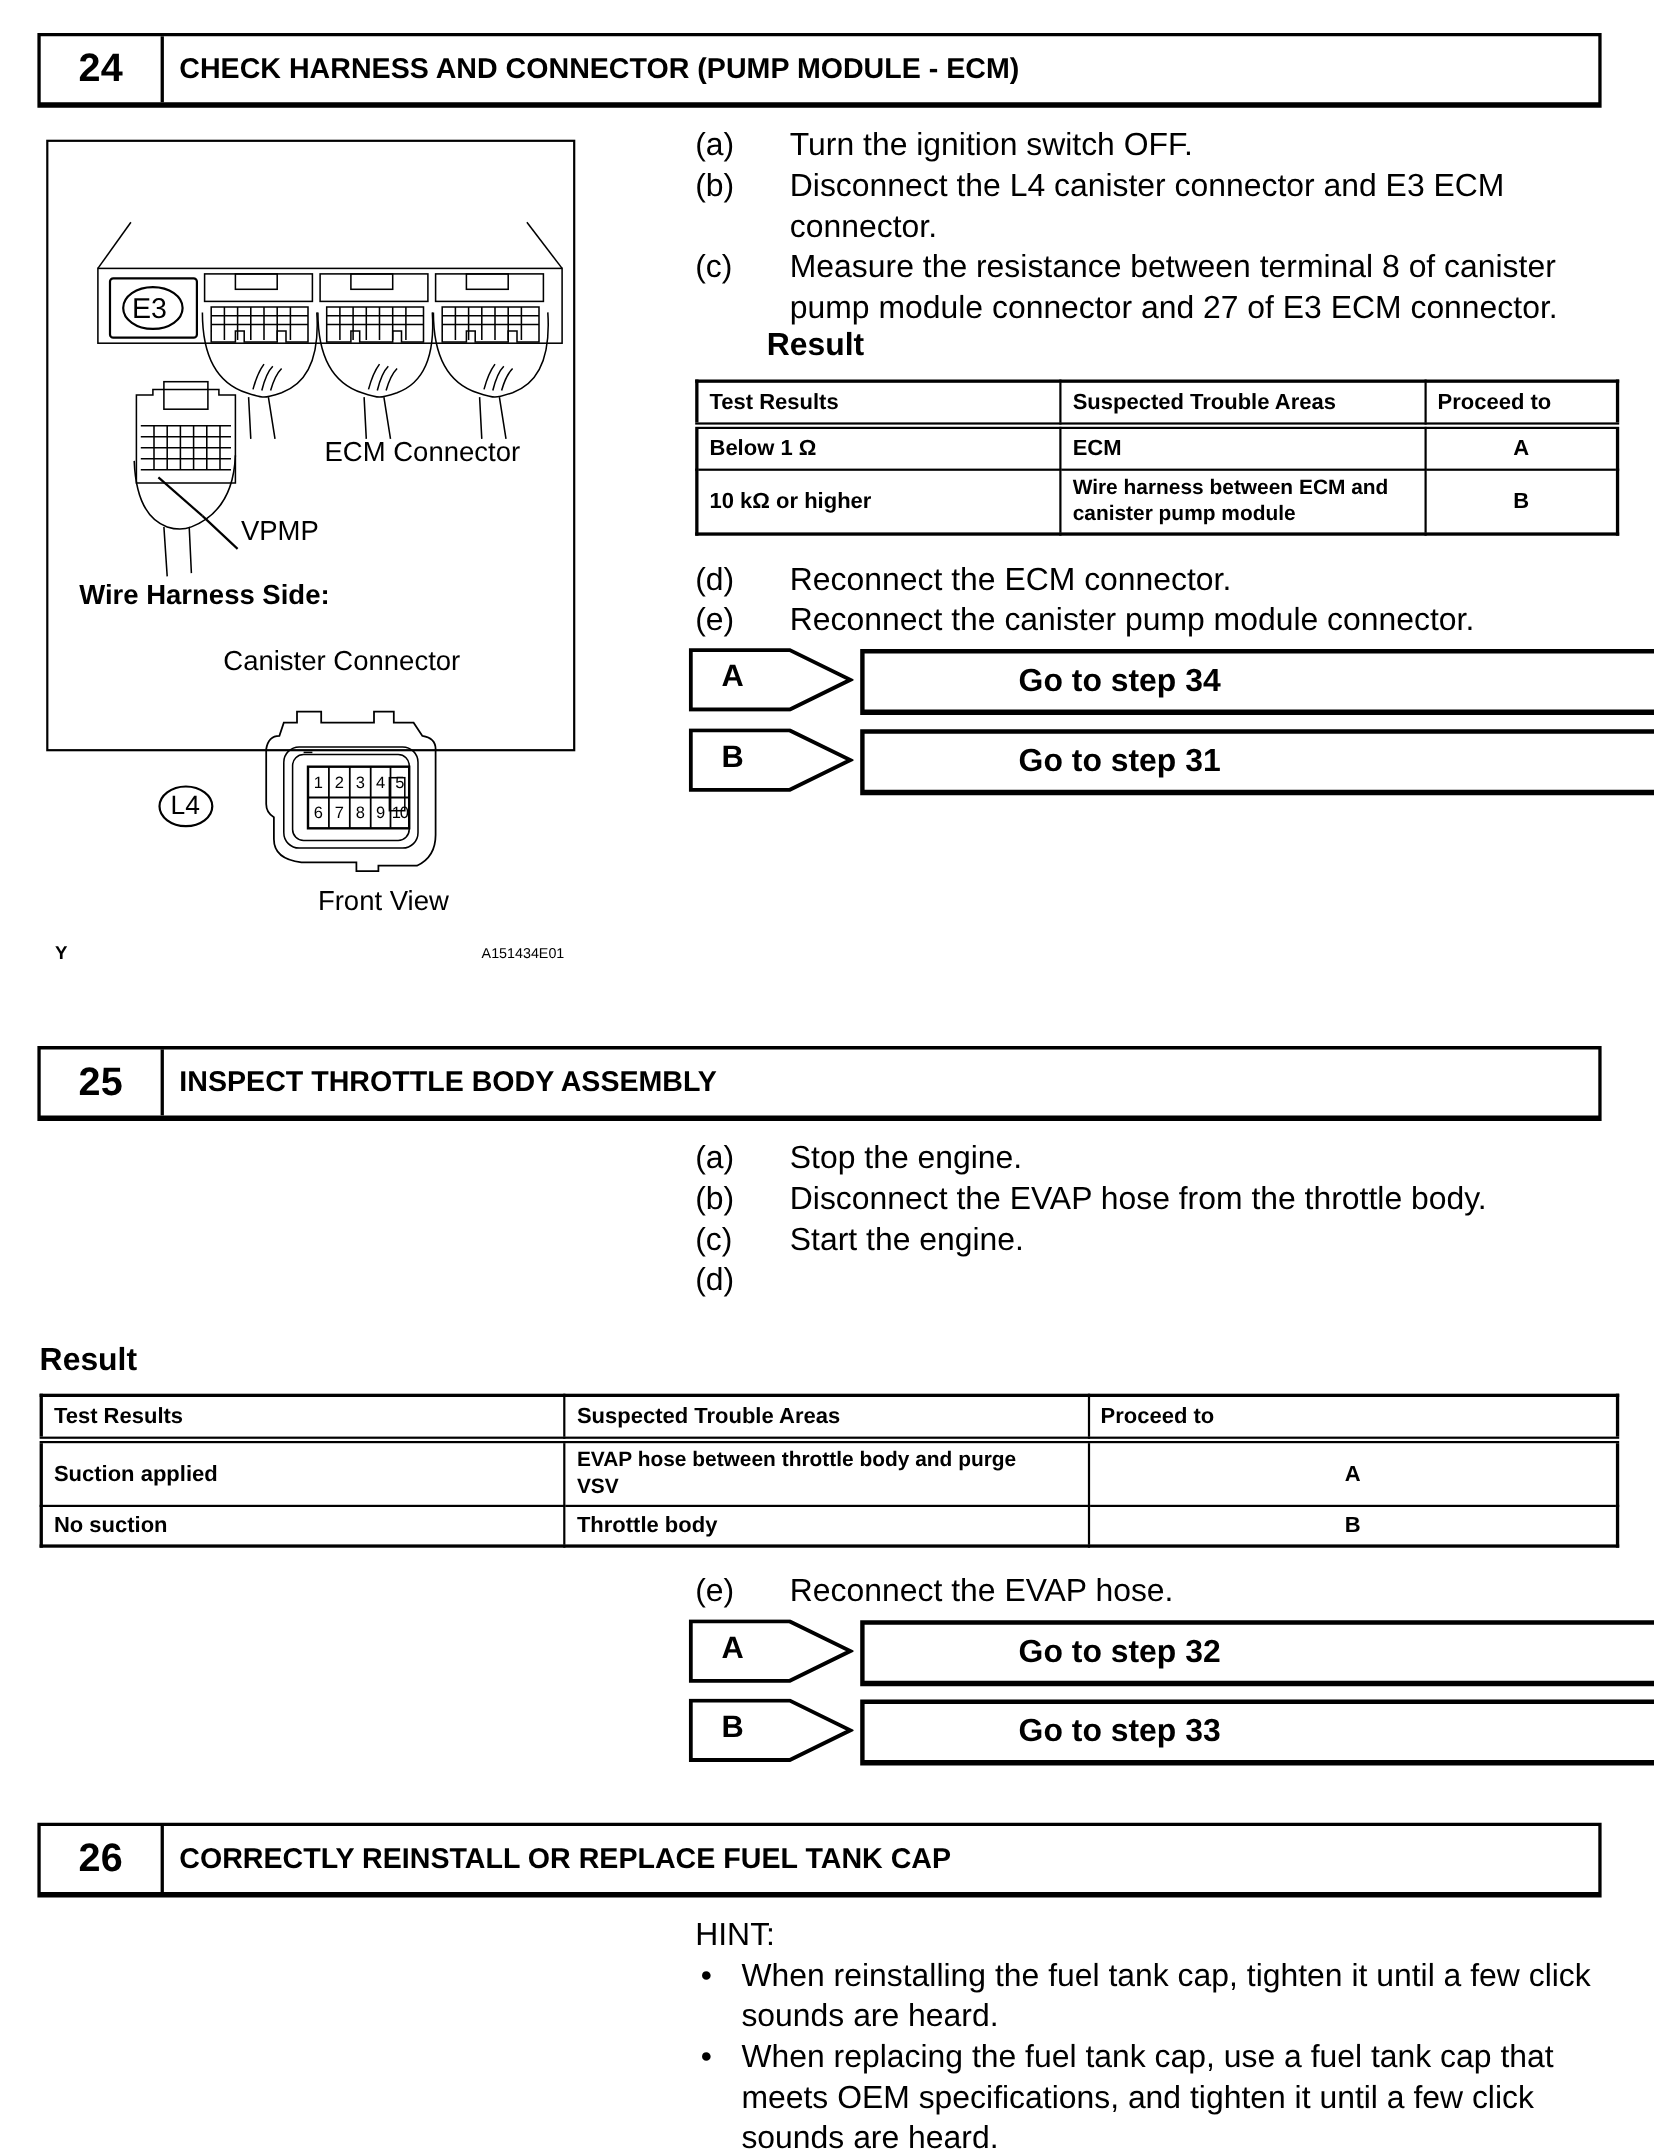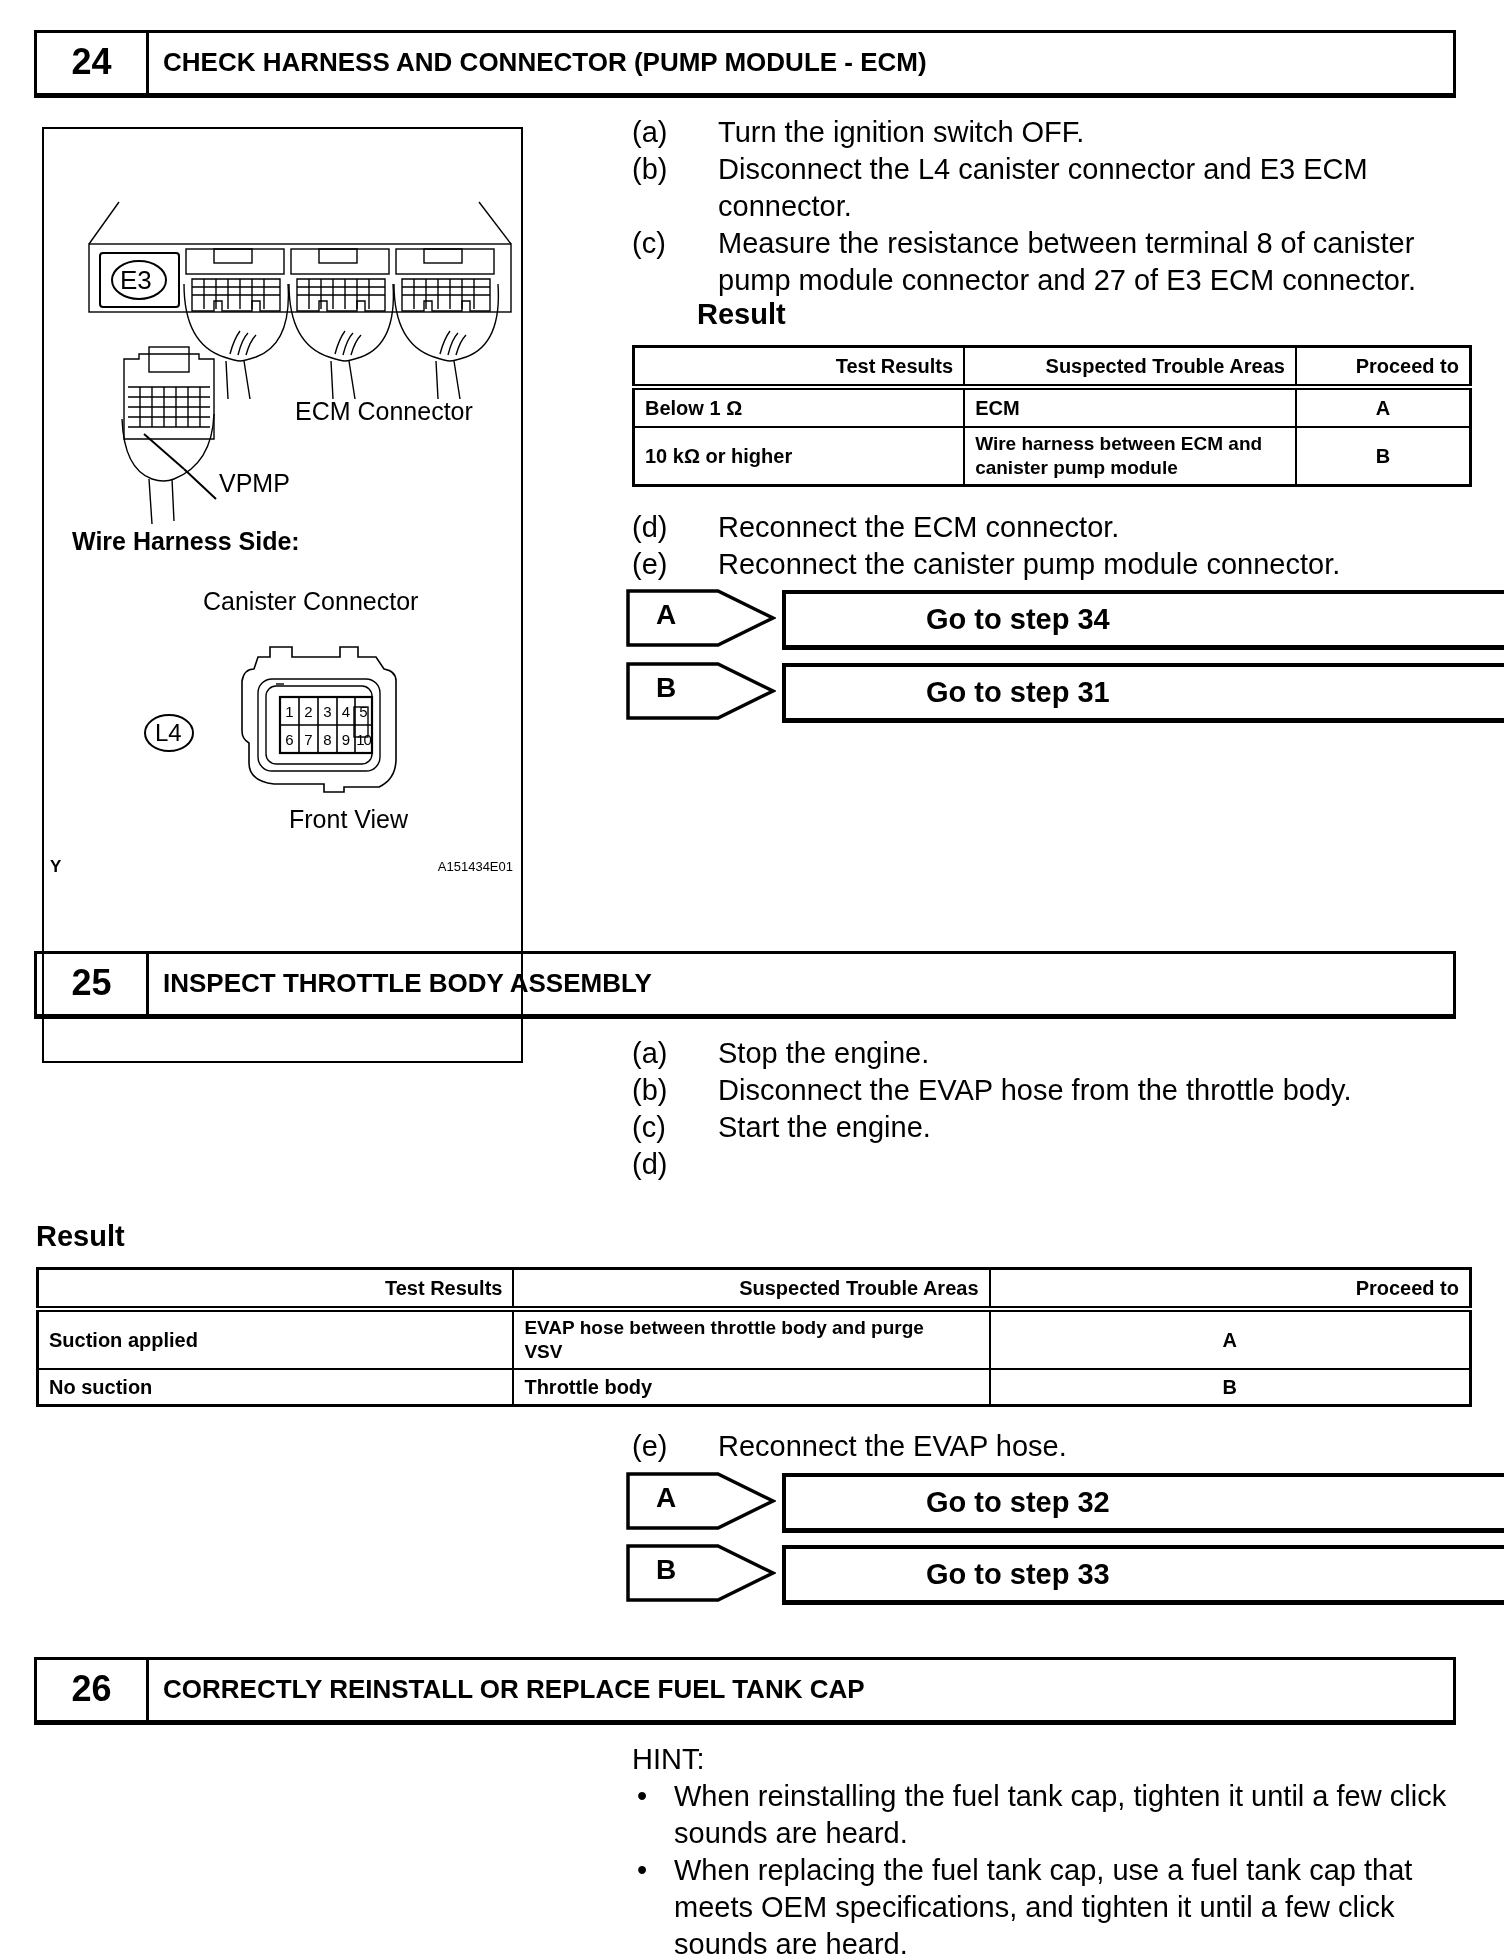--- a/index.html
+++ b/index.html
@@ -19,34 +19,34 @@
   
   .step { position: absolute; left: 632px; font-size: 29px; line-height: 37px; width: 840px; }
   .step .lbl { position: absolute; left: 0; top: 0; }
   .step .txt { display: block; margin-left: 86px; }
   .bold-label { position: absolute; font-weight: bold; font-size: 29px; }
 
   
   table.res { position: absolute; border-collapse: collapse; border: 3px solid #000; }
   table.res th, table.res td { border: 2px solid #000; font-weight: bold; font-size: 20px;
                                padding: 4px 10px; line-height: 26px; }
-  table.res th { text-align: right; }
+  table.res th { text-align: left; }
   table.res thead tr { border-bottom: 6px double #000; }
   table.res td.c { text-align: center; }
 
   
   .goto-tag { position: absolute; left: 626px; width: 150px; height: 58px; }
   .goto-tag svg { position: absolute; left: 0; top: 0; }
   .goto-tag span { position: absolute; left: 30px; top: 10px; font-weight: bold; font-size: 28px; }
   .goto-box { position: absolute; left: 782px; width: 800px; height: 60px;
               border: 4px solid #000; border-bottom-width: 5px; box-sizing: border-box;
               font-weight: bold; font-size: 29px; line-height: 50px; padding-left: 140px; }
 
   
-  .diagram { position: absolute; left: 42px; top: 127px; width: 481px; height: 936px;
+  .diagram { position: absolute; left: 42px; top: 127px; width: 481px; height: 556px;
              border: 2px solid #000; box-sizing: border-box; }
   .diagram .lbl { position: absolute; white-space: nowrap; }
 
   .hint { position: absolute; left: 632px; font-size: 29px; line-height: 37px; width: 840px; }
   .bullet { position: relative; padding-left: 42px; }
   .bullet .dot { position: absolute; left: 5px; top: 0; }
 </style>
 </head>
 <body>
 

